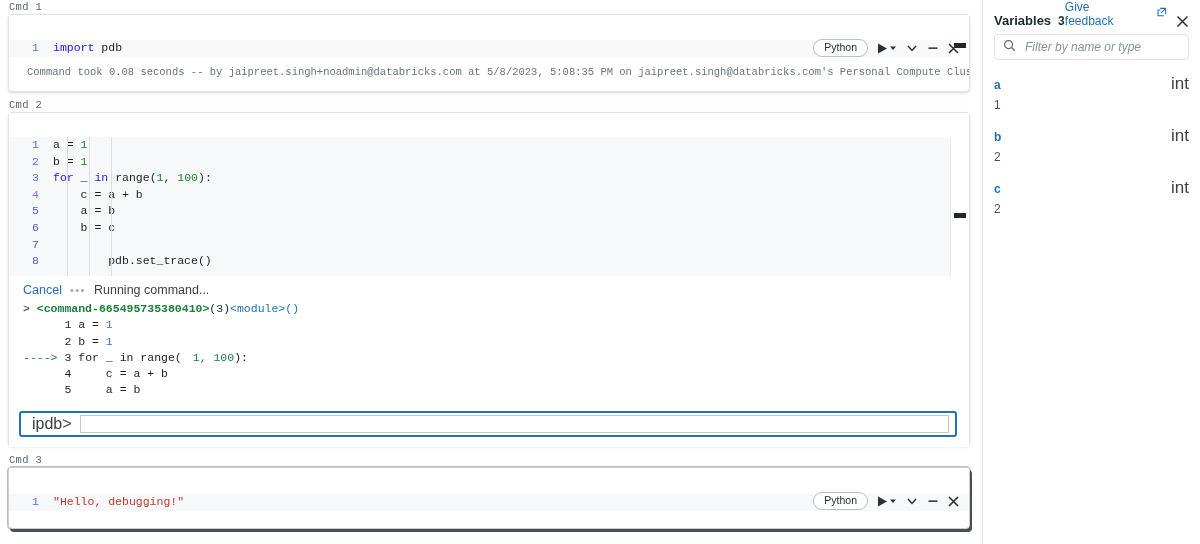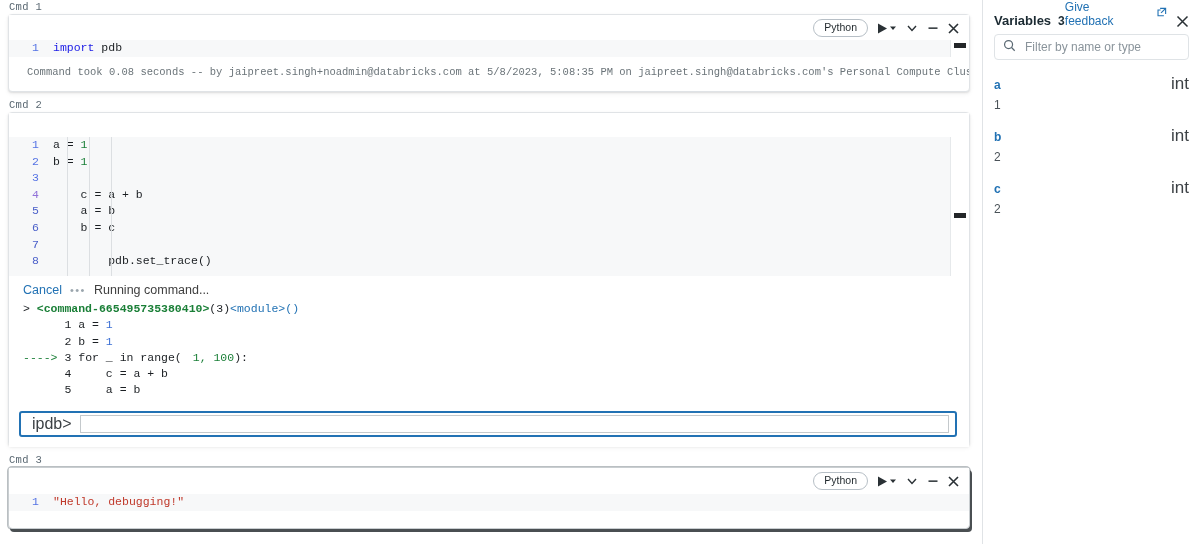--- a/index.html
+++ b/index.html
@@ -39,21 +39,21 @@
     box-shadow: 0 1px 2px rgba(0,0,0,.10), 0 2px 5px rgba(0,0,0,.05);
   }
   .cell.selected {
     border: 1px solid #c9ced1;
     box-shadow: 2px 3px 0 0 #4a4f52, 0 0 0 1px #babfc2;
   }
 
   
   .cell-toolbar {
     position: absolute;
-    top: 4px; right: 10px;
+    top: 24px; right: 10px;
     display: flex; align-items: center; gap: 9px;
     z-index: 5;
   }
   .lang-pill {
     border: 1px solid #b7bfc6;
     border-radius: 10px;
     font-size: 10.5px;
     color: #1f272b;
     padding: 1px 10px 2px;
     line-height: 13px;
@@ -196,20 +196,21 @@
     display: flex; align-items: center;
     padding: 0 8px;
     gap: 7px;
   }
   .vars-search input {
     border: none; outline: none;
     font-size: 12px; color: #1b2a32;
     width: 100%;
     font-family: "Liberation Sans", sans-serif;
     background: transparent;
+    font-style: italic;
   }
   .vars-search input::placeholder { color: #8a949b; }
 
   .vars-list { margin-top: 14px; }
   .var-item { margin-bottom: 14px; }
   .var-row { display: flex; align-items: baseline; }
   .var-name { font-size: 12px; color: #2272b4; font-weight: bold; }
   .var-type { margin-left: auto; font-size: 17px; color: #3c4145; }
   .var-value { font-size: 12px; color: #4a5258; margin-top: 4px; }
 </style>
@@ -278,20 +279,21 @@
           <div class="code-line">
             <span class="ln">1</span>
             <span><span class="code-txt">a = </span><span class="num">1</span></span>
           </div>
           <div class="code-line">
             <span class="ln">2</span>
             <span><span class="code-txt">b = </span><span class="num">1</span></span>
           </div>
           <div class="code-line">
             <span class="ln">3</span>
+            <span><span class="kw">for</span><span class="code-txt"> _ </span><span class="kw">in</span><span class="code-txt"> range(</span><span class="num">1</span><span class="code-txt">, </span><span class="num">100</span><span class="code-txt">):</span></span>
           </div>
           <div class="code-line">
             <span class="ln c4">4</span>
             <span class="code-txt">    c = a + b</span>
           </div>
           <div class="code-line">
             <span class="ln c5">5</span>
             <span class="code-txt">    a = b</span>
           </div>
           <div class="code-line">

